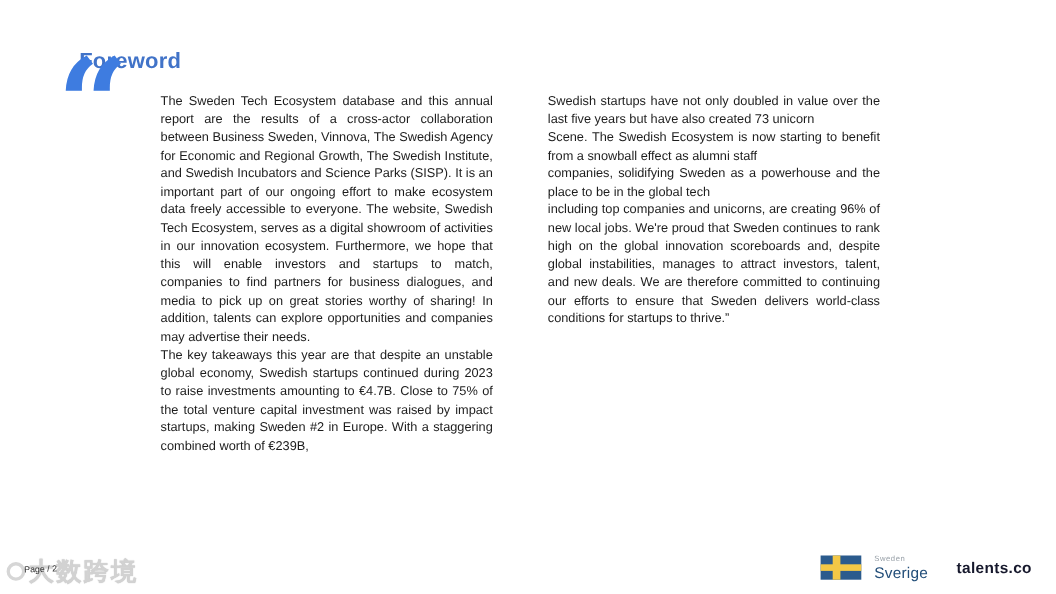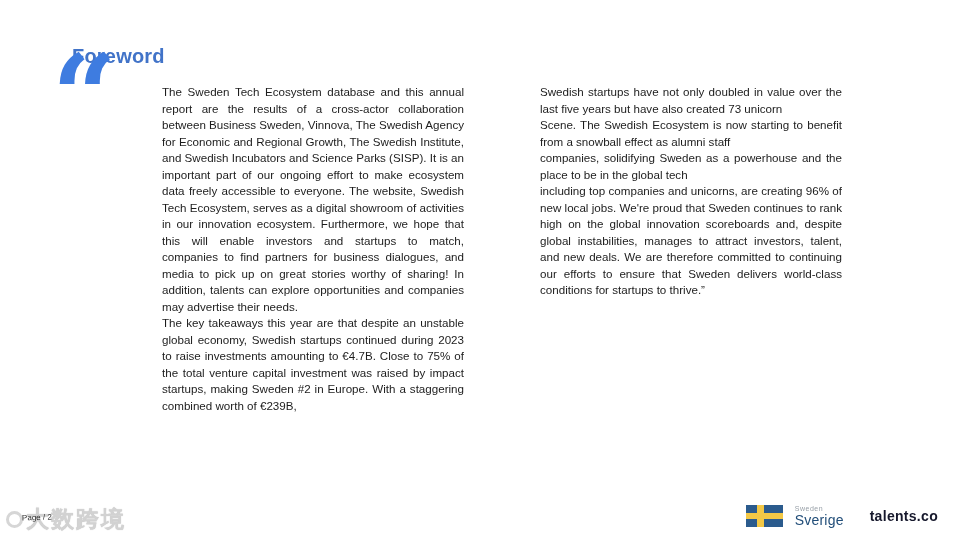--- a/index.html
+++ b/index.html
@@ -19,22 +19,22 @@
   }
   .quote-mark {
     position: absolute; left: 52px; top: 40px;
     font-family: "DejaVu Serif", serif;
     font-weight: 700;
     font-size: 112px; line-height: 1;
     color: #3E7CE0;
     user-select: none;
   }
   .columns {
-    position: absolute; left: 162px; top: 84px;
-    display: flex; gap: 76px;
+    position: absolute; left: 146px; top: 84px;
+    display: flex; gap: 50px;
   }
   .col { width: 302px; }
   .col p {
     margin: 0;
     text-align: justify;
     font-size: 11.6px;
     line-height: 16.5px;
     color: #1c1c1c;
   }
   

